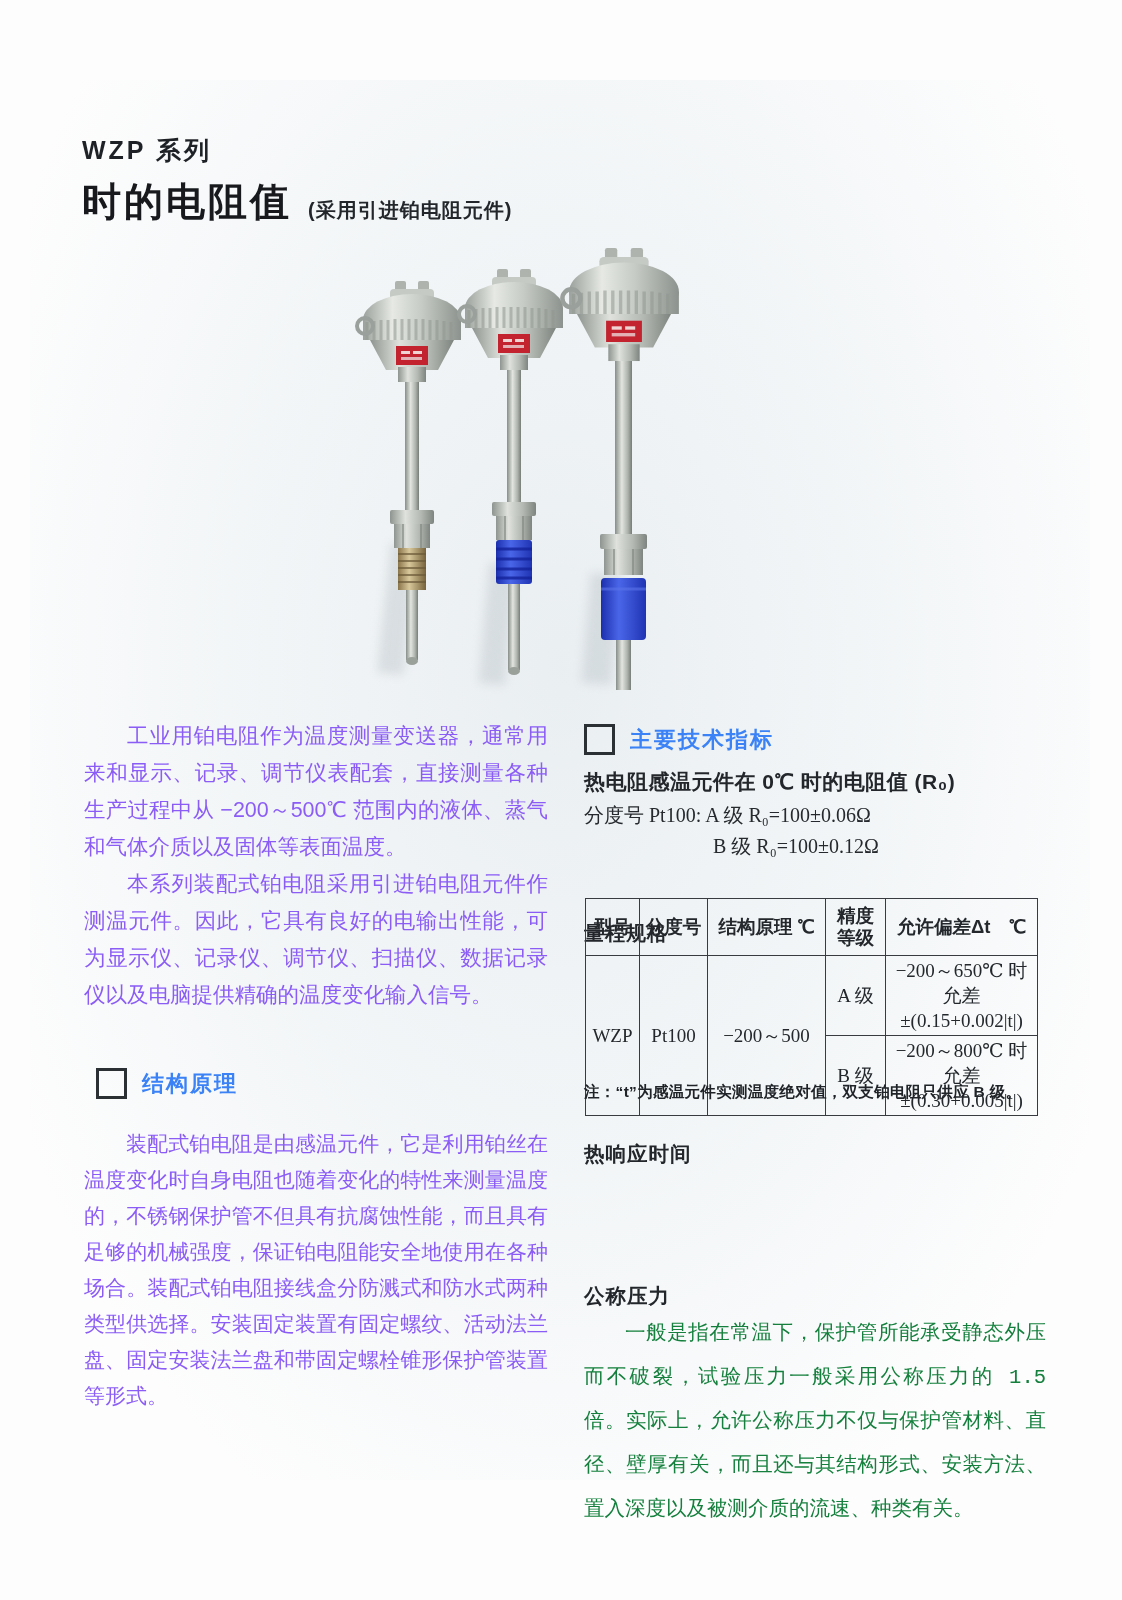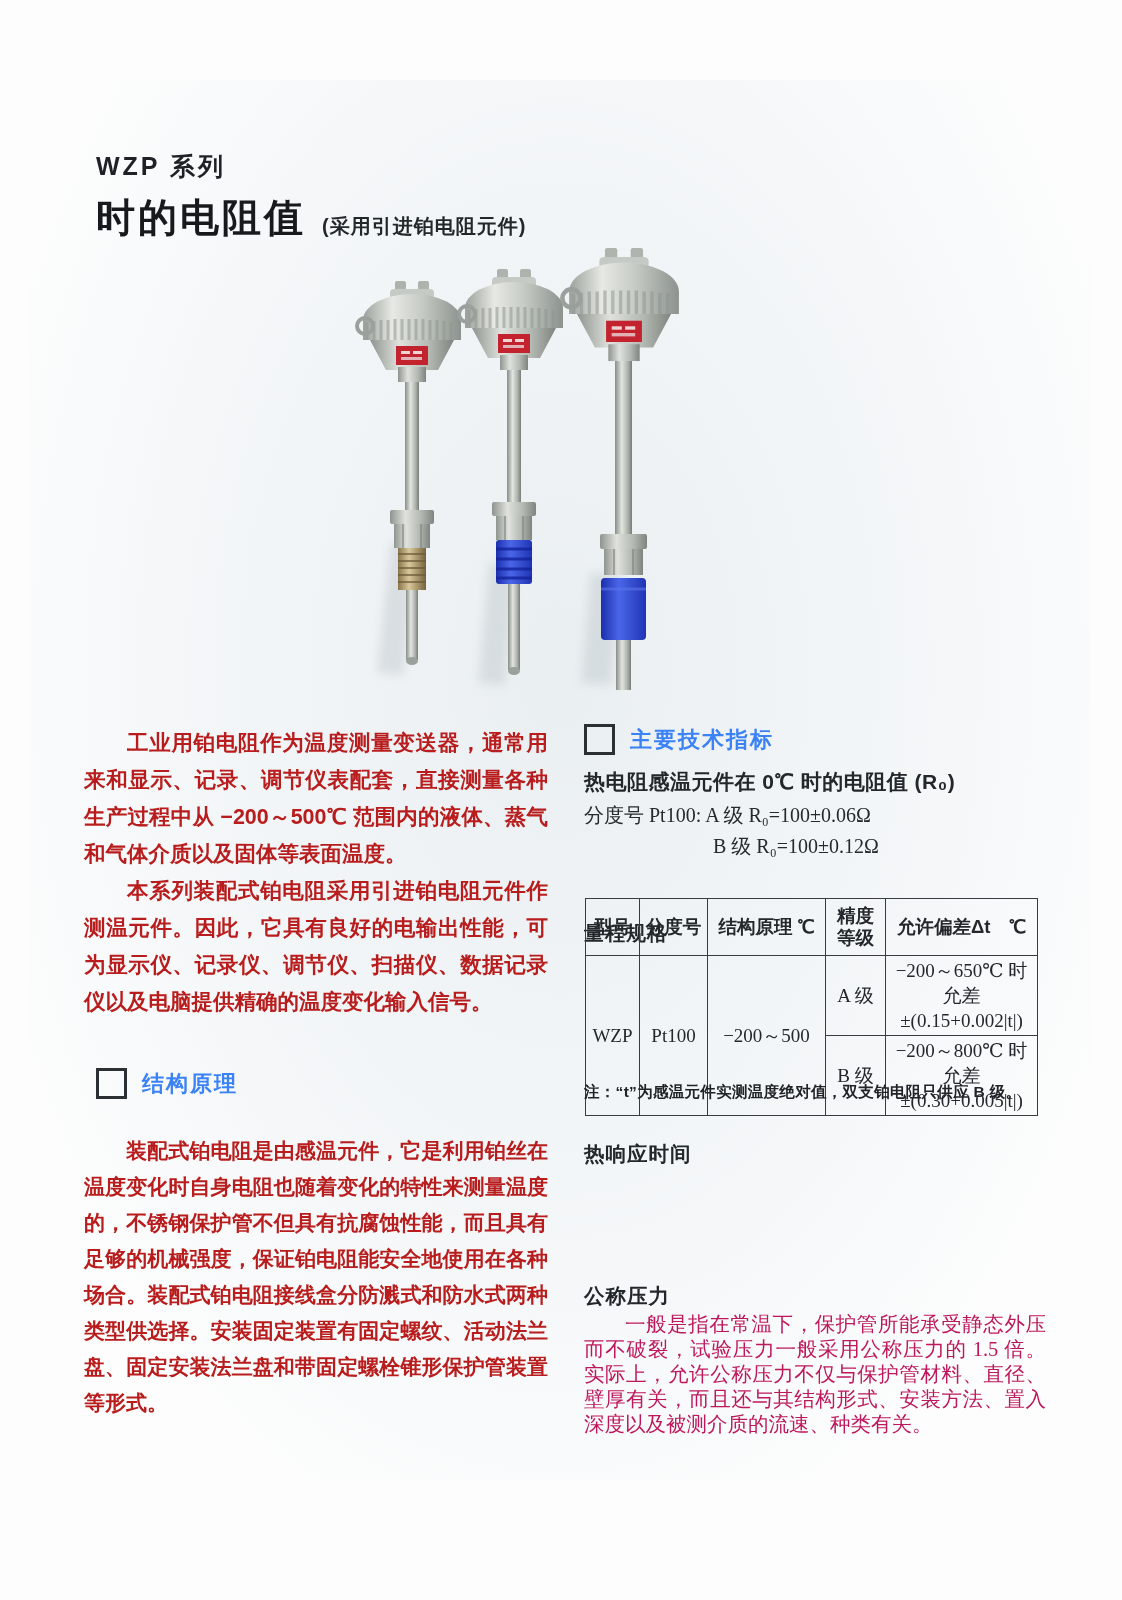--- a/index.html
+++ b/index.html
@@ -7,31 +7,31 @@
     position:relative;width:1122px;height:1600px;margin:0 auto;
     background:#fdfdfd;overflow:hidden;
     font-family:"Liberation Sans",sans-serif;color:#23272b;
   }
   .scan-tint{
     position:absolute;left:30px;top:80px;width:1060px;height:1400px;
     background:radial-gradient(ellipse at 50% 42%,rgba(196,211,219,0.34) 0%,rgba(214,226,232,0.20) 55%,rgba(255,255,255,0) 82%);
     pointer-events:none;
   }
   
-  .hdr{position:absolute;left:96px;top:134px;margin-top:16px;}
+  .hdr{position:absolute;left:82px;top:134px;}
   .series{font-size:25px;font-weight:700;letter-spacing:3px;color:#1e2226;}
   .title-row{display:flex;align-items:flex-end;margin-top:8px;}
   .main-title{font-size:39px;font-weight:800;letter-spacing:3px;color:#17191c;}
   .title-note{font-size:20px;font-weight:700;margin-left:16px;padding-bottom:5px;letter-spacing:1px;}
   
   .photo{position:absolute;left:324px;top:244px;width:396px;height:450px;}
   
   .col-left{position:absolute;left:84px;width:464px;}
   .col-right{position:absolute;left:584px;width:462px;}
-  .body-hei{font-size:21.5px;line-height:37px;font-weight:700;text-align:justify;color:#b91c1c;margin-top:7px;}
+  .body-hei{font-size:21.5px;line-height:37px;font-weight:400;text-align:justify;color:#8b5cf6;}
   .body-hei p{margin:0;text-indent:2em;}
   .sec-head{display:flex;align-items:center;}
   .sq{width:25px;height:25px;border:3px solid #2b3035;margin-right:15px;flex:0 0 auto;background:transparent;}
   .sec-head .t{font-size:22px;font-weight:800;letter-spacing:2px;color:#3b82f6;}
   .serif{font-family:"Liberation Serif","DejaVu Serif",serif;}
   
   .r0-title{font-size:21px;font-weight:700;letter-spacing:0.5px;}
   .grad-line{font-size:20px;line-height:30px;color:#262a2e;}
   .grad-b{margin-left:129px;}
   .tbl-caption{font-size:20px;font-weight:800;letter-spacing:1px;margin-top:48px;}
@@ -40,21 +40,21 @@
     border:1.6px solid #383c40;padding:2px 4px;text-align:center;vertical-align:middle;
     color:#24282c;
   }
   table.rt th{font-size:18.5px;font-weight:700;height:52px;line-height:22px;}
   table.rt td{font-size:19px;height:58px;}
   td.tol{text-align:left;padding-left:10px;font-size:18px;line-height:25px;}
   .note-line{font-size:15.5px;font-weight:700;letter-spacing:0.3px;color:#202428;}
   .sub-head{font-size:20.5px;font-weight:800;letter-spacing:1px;}
   .sub-head.song{font-family:"Liberation Serif","DejaVu Serif",serif;font-weight:700;}
   .r-para{font-size:20.5px;line-height:31.5px;font-weight:600;text-align:justify;margin:0;text-indent:2em;}
-  .r-para.song{font-family:Liberation Serif, serif;font-weight:400;line-height:25px;color:#be185d;}
+  .r-para.song{font-family:Liberation Mono, monospace;font-weight:400;line-height:44px;color:#15803d;}
 </style>
 </head>
 <body>
 
 <div class="page">
   <div class="scan-tint"></div>
 
   <div class="hdr">
     <div class="series">WZP 系列</div>
     <div class="title-row">

